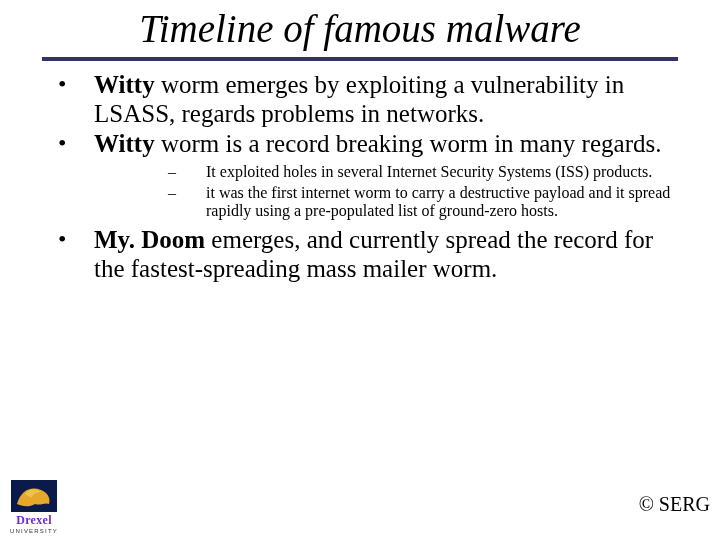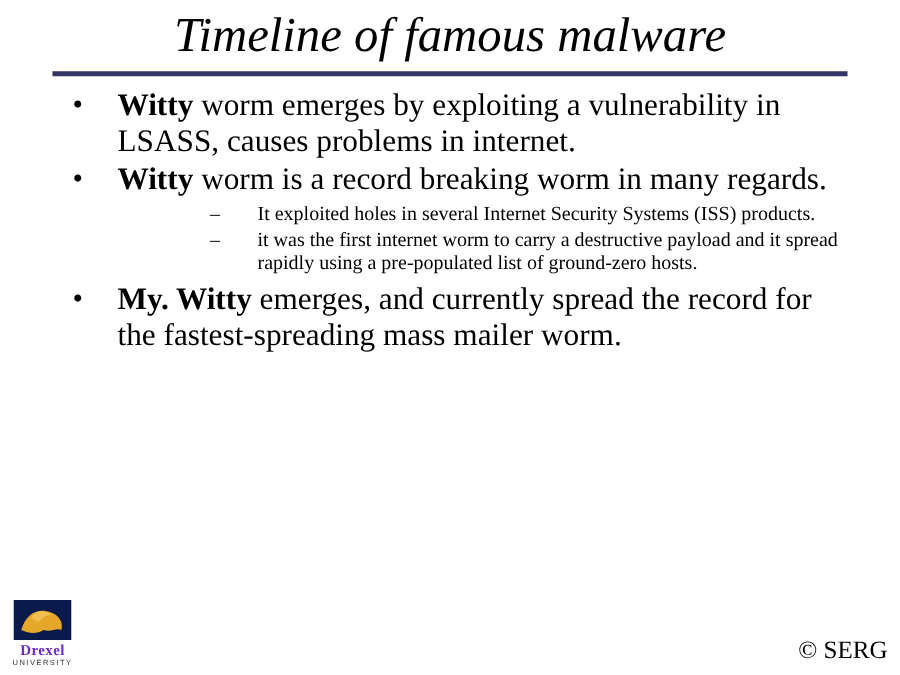--- a/index.html
+++ b/index.html
@@ -67,21 +67,21 @@
   ul.level2 > li::before {
     content: "–";
     position: absolute;
     left: 74px;
     top: 0;
   }
   .b { font-weight: bold; }
   .footer-right {
     position: absolute;
     right: 10px;
-    bottom: 8px;
+    bottom: 24px;
     font-size: 20px;
     font-family: "Times New Roman", Times, serif;
   }
   .logo {
     position: absolute;
     left: 6px;
     bottom: 6px;
     width: 56px;
     text-align: center;
   }
@@ -114,31 +114,31 @@
 <div class="slide">
 
   <div class="title">
     <span>Timeline of famous malware</span><br>
   </div>
   <div class="title-underline"></div>
 
   <div class="body">
     <ul class="level1">
       <li>
-        <span class="b">Witty</span><span> worm emerges by exploiting a vulnerability in LSASS, causes problems in internet.</span>
+        <span class="b">Witty</span><span> worm emerges by exploiting a vulnerability in LSASS, regards problems in networks.</span>
       </li>
       <li>
         <span class="b">Witty</span><span> worm is a record breaking worm in many regards.</span>
         <ul class="level2">
           <li><span>It exploited holes in several Internet Security Systems (ISS) products.</span></li>
           <li><span>it was the first internet worm to carry a destructive payload and it spread rapidly using a pre-populated list of ground-zero hosts.</span></li>
         </ul>
       </li>
       <li>
-        <span class="b">My. Witty</span><span> emerges, and currently spread the record for the fastest-spreading mass mailer worm.</span>
+        <span class="b">My. Doom</span><span> emerges, and currently spread the record for the fastest-spreading mass mailer worm.</span>
       </li>
     </ul>
   </div>
 
   <div class="footer-right">© SERG</div>
 
   <div class="logo">
     <div class="logo-box">
       <svg viewBox="0 0 46 32" width="46" height="32">
         <rect width="46" height="32" fill="#0a1a4a"></rect>

